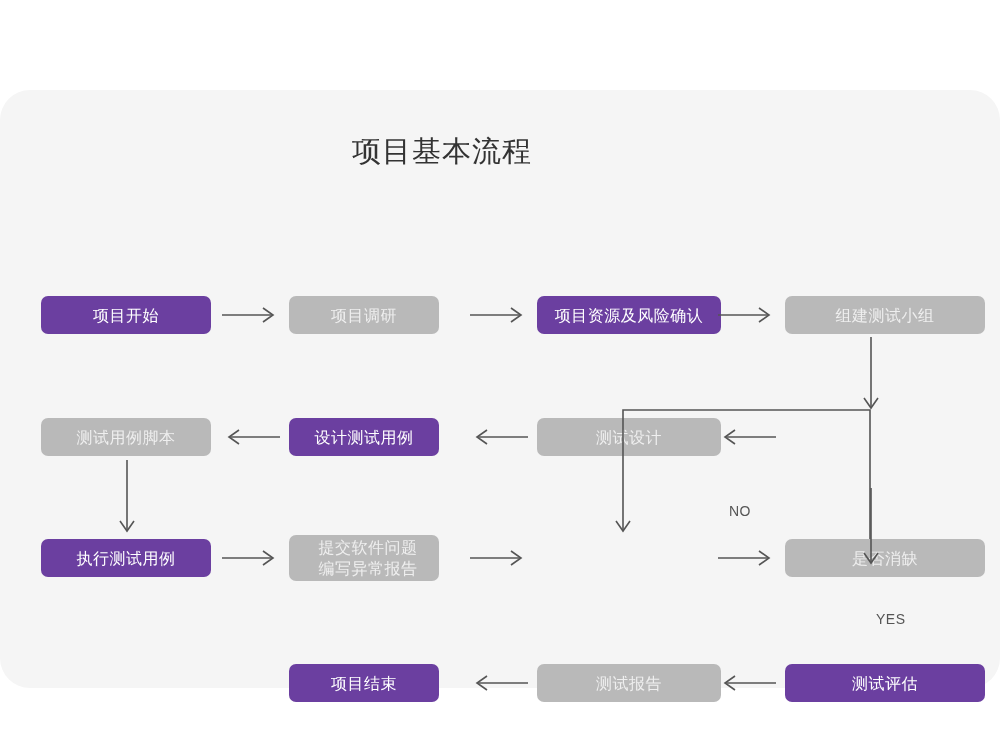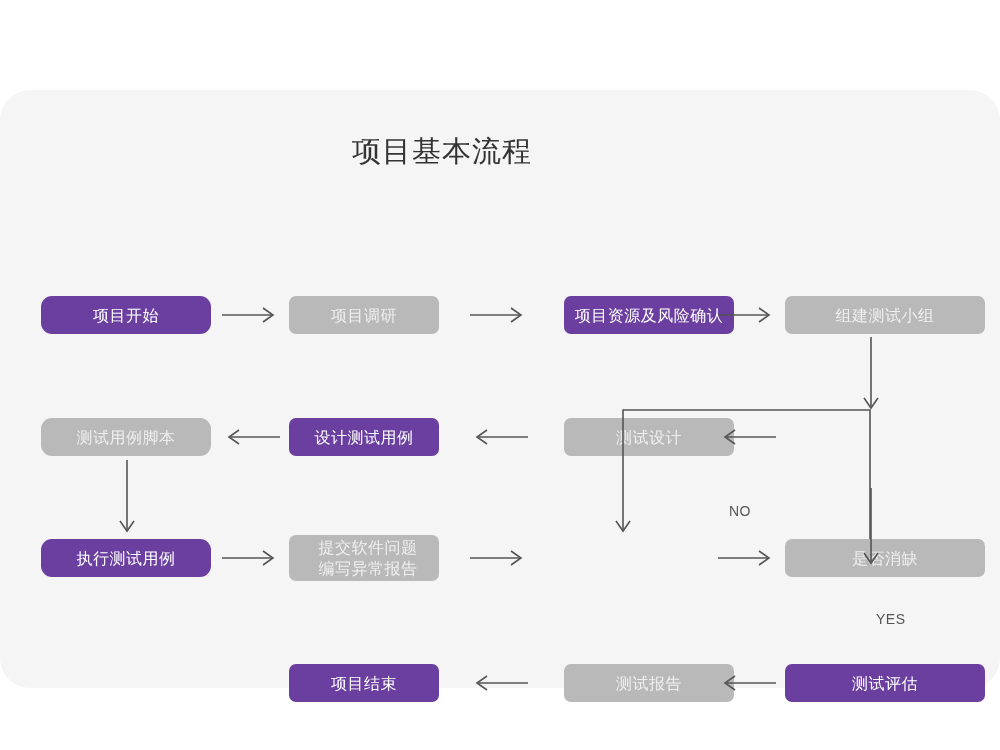--- a/index.html
+++ b/index.html
@@ -59,23 +59,23 @@
   .node.gray {
     background: #b9b9b9;
     color: #efefef;
   }
   .node .node-label {
     white-space: pre-line;
     display: block;
   }
 
   
-  .col1 { left: 41px;  width: 170px; border-radius: 11px; }
+  .col1 { left: 41px;  width: 170px; }
   .col2 { left: 289px; width: 150px; }
-  .col3 { left: 564px; width: 170px; }
+  .col3 { left: 537px; width: 184px; }
   .col4 { left: 785px; width: 200px; }
 
   
   .row1 { top: 206px; }
   .row2 { top: 328px; }
   .row3 { top: 449px; }
   .row4 { top: 574px; }
 
   .node.tall { height: 46px; top: 445px; padding-left: 8px; }
 

